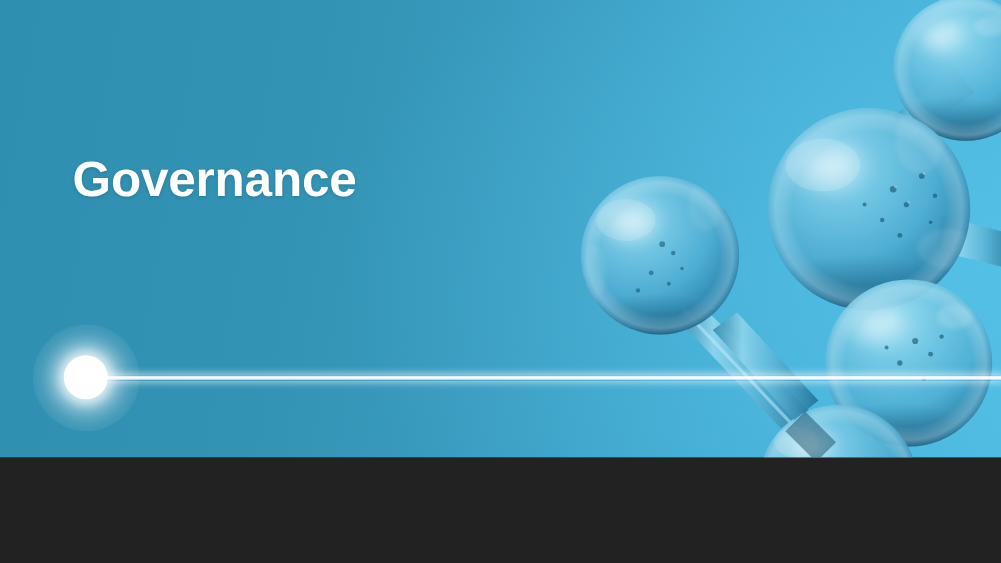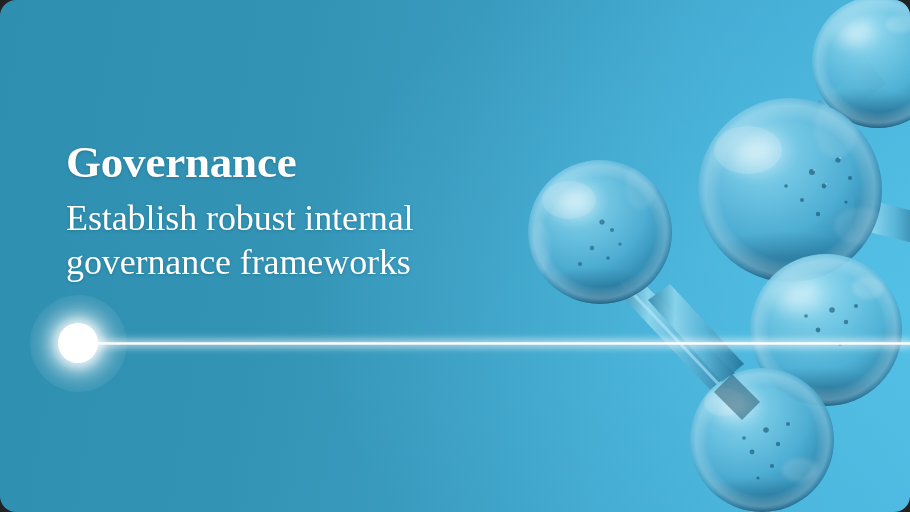--- a/index.html
+++ b/index.html
@@ -4,28 +4,27 @@
 <title>Governance Banner</title>
 <style>
   html, body {
     margin: 0;
     padding: 0;
     background: #222;
   }
   #banner {
     position: relative;
     width: 910px;
-    height: 512px;
+    height: 416px;
     overflow: hidden;
-    font-family: Liberation Serif, serif;
+    font-family: Liberation Sans, sans-serif;
     
     background:
       radial-gradient(ellipse 780px 560px at 96% 58%, rgba(90,200,235,0.60) 0%, rgba(90,200,235,0.28) 38%, rgba(90,200,235,0.0) 72%),
       linear-gradient(100deg, #2f8fb0 0%, #3393b4 30%, #3a9cc0 52%, #43aad2 74%, #4bb6de 100%);
-    border-radius: 16px;
   }
 
   
   .art {
     position: absolute;
     inset: 0;
     pointer-events: none;
   }
   .art svg {
     display: block;
@@ -282,24 +281,20 @@
 
       <g>
         <path d="M648 300 L722 382 L744 364 L670 284 Z" fill="url(#gRod)" opacity="0.95"></path>
         <path d="M714 392 L742 420 L760 402 L732 374 Z" fill="#0b3d58" opacity="0.45"></path>
       </g>
     </svg>
   </div>
 
   <div class="text-block">
     <h1 class="title">Governance</h1>
-    <p class="subtitle">
-      <span class="ln">Establish robust internal</span>
-      <span class="ln">governance frameworks</span>
-    </p>
   </div>
 
   <div class="timeline">
     <div class="timeline-line"></div>
     <div class="timeline-glow"></div>
     <div class="timeline-dot"></div>
   </div>
 
 </div>
 

